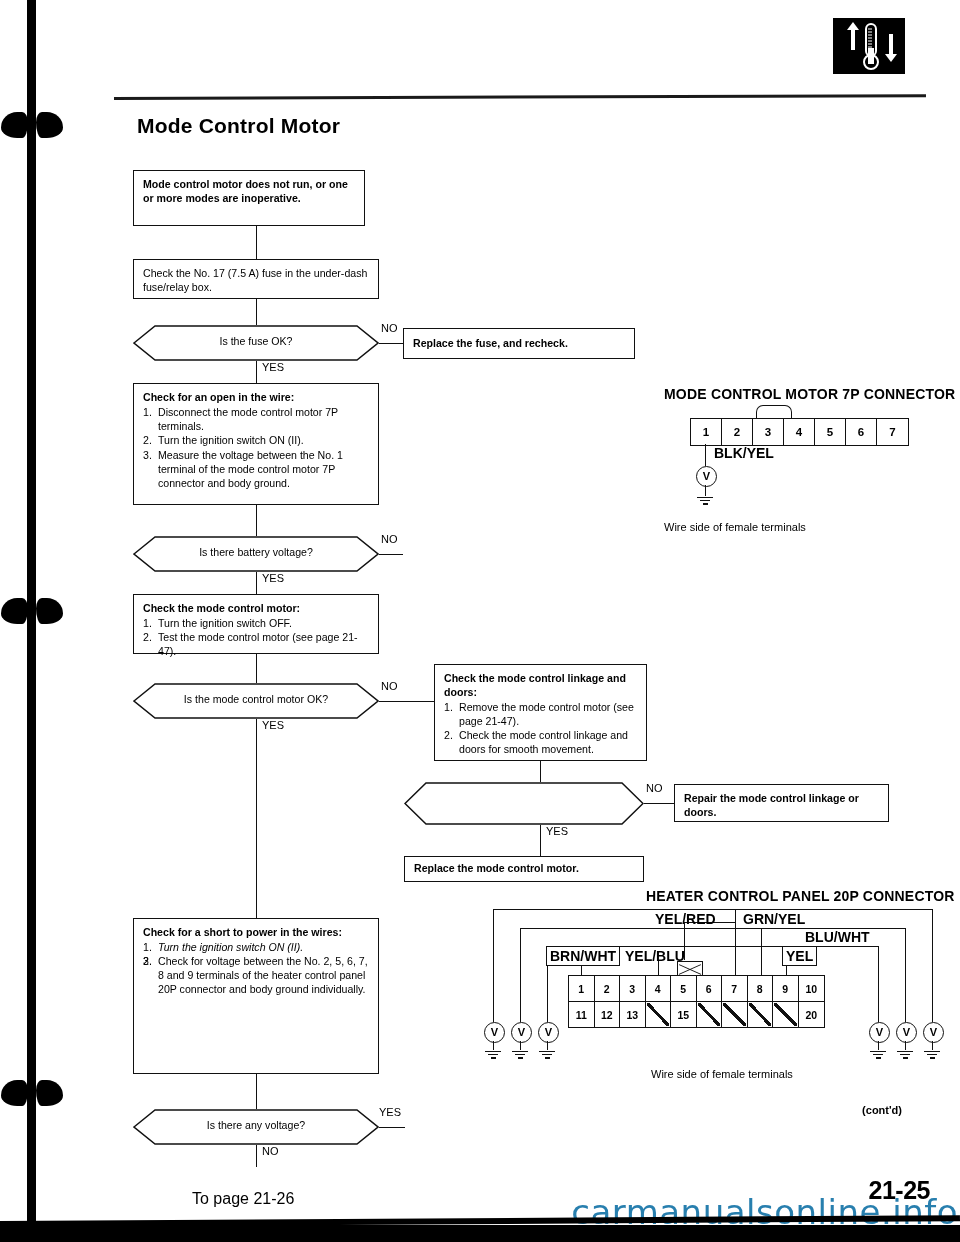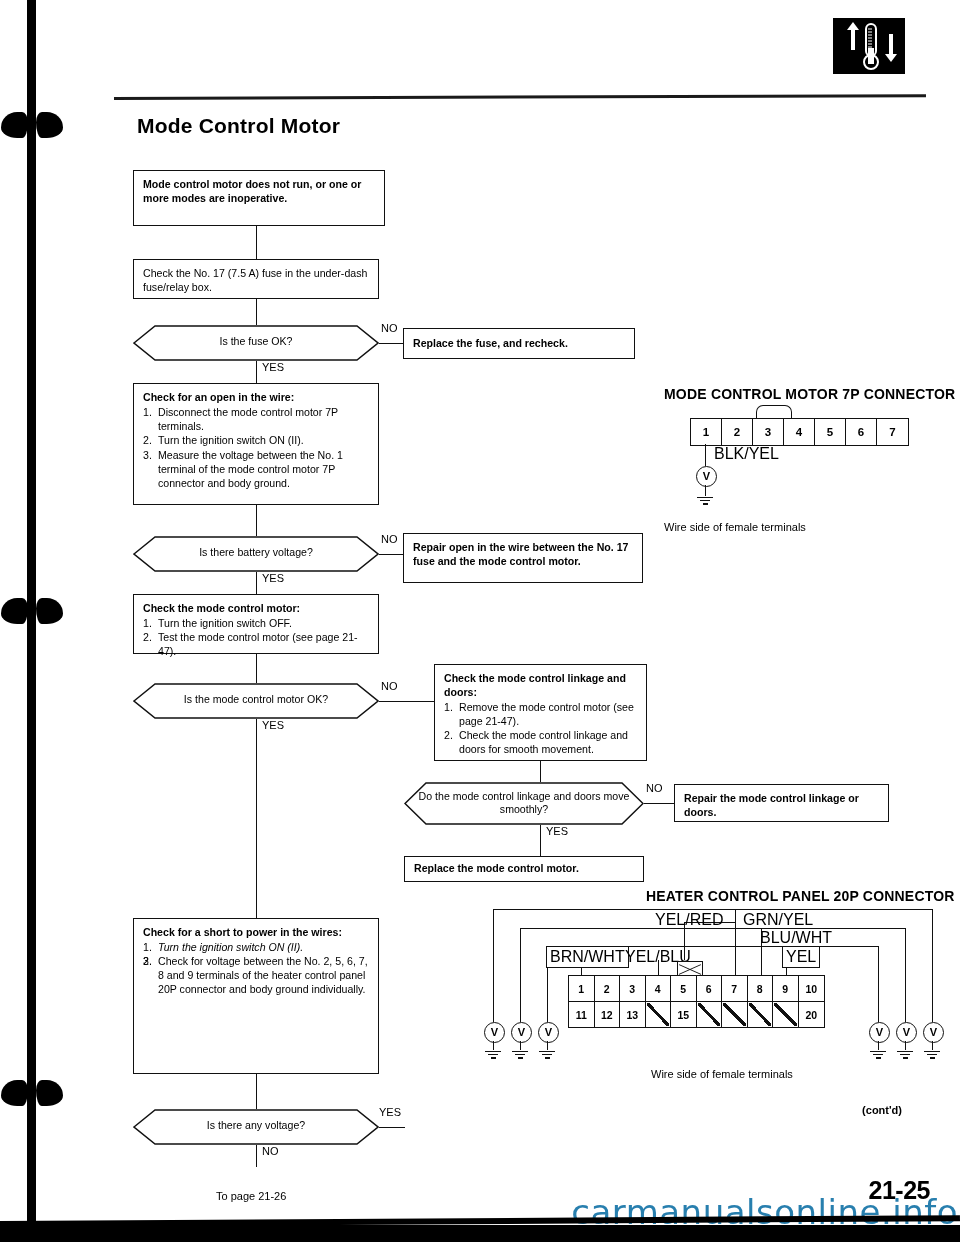--- a/index.html
+++ b/index.html
@@ -66,42 +66,42 @@
   .grid20{position:absolute;border:1.6px solid #111;box-sizing:border-box;background:#fff;}
   .grid20 .row{display:flex;}
   .grid20 .row:first-child{border-bottom:1.6px solid #111;}
   .grid20 .c{width:25.5px;height:25px;border-right:1.6px solid #111;box-sizing:border-box;
         display:flex;align-items:center;justify-content:center;font-size:10.5px;font-weight:bold;
         position:relative;}
   .grid20 .c:last-child{border-right:none;}
   .grid20 .c.slash:after{content:"";position:absolute;left:1px;top:1px;right:1px;bottom:1px;
         background:linear-gradient(to top right,transparent 45%,#111 45%,#111 55%,transparent 55%);}
 
-  .wlabel{position:absolute;font-size:16px;font-weight:normal;background:#fff;
+  .wlabel{position:absolute;font-size:14px;font-weight:bold;background:#fff;
         border:1.5px solid #111;padding:1px 3px;box-sizing:border-box;white-space:nowrap;}
   .wlabel.nb{border:none;background:transparent;}
 
   .vmeter{position:absolute;width:19px;height:19px;border:1.6px solid #111;border-radius:50%;
      background:#fff;font-size:11px;font-weight:bold;display:flex;align-items:center;
      justify-content:center;line-height:1;}
   .gnd{position:absolute;width:16px;}
   .gnd i{display:block;background:#111;height:1.6px;margin:1.6px auto;}
   .gnd i:nth-child(1){width:16px;}
   .gnd i:nth-child(2){width:10px;}
   .gnd i:nth-child(3){width:5px;}
 
   .tab{position:absolute;border:1.6px solid #111;border-bottom:none;background:#fff;
       border-radius:7px 7px 0 0;}
   .xbox{position:absolute;border:1.5px solid #111;background:#fff;}
   .xbox:before,.xbox:after{content:"";position:absolute;left:0;top:50%;width:100%;height:1.4px;
       background:#111;transform-origin:center;}
   .xbox:before{transform:rotate(24deg);}
   .xbox:after{transform:rotate(-24deg);}
 
-  .to-page{position:absolute;font-size:11px;margin-left:24px;}
+  .to-page{position:absolute;font-size:16px;}
 </style>
 </head>
 <body>
 
 <div id="page">
 
   <div class="bind-bar"></div>
   <div class="bind-mark" style="left:1px;top:110px;"></div>
   <div class="bind-mark" style="left:1px;top:596px;"></div>
   <div class="bind-mark" style="left:1px;top:1078px;"></div>
@@ -121,21 +121,21 @@
         <line x1="35" y1="23" x2="39" y2="23"></line>
           <line x1="35" y1="26" x2="39" y2="26"></line>
         <line x1="35" y1="29" x2="39" y2="29"></line>
       </g>
     </svg>
   </div>
 
   <div class="hdr-rule"></div>
   <div class="page-title">Mode Control Motor</div>
 
-  <div class="box b" style="left:133px;top:170px;width:252px;height:56px;">Mode control motor does not run, or one or more modes are inoperative.</div>
+  <div class="box b" style="left:133px;top:170px;width:232px;height:56px;">Mode control motor does not run, or one or more modes are inoperative.</div>
   <div class="ln v" style="left:256px;top:226px;height:33px;"></div>
 
   <div class="box" style="left:133px;top:259px;width:246px;height:40px;">Check the No. 17 (7.5 A) fuse in the under-dash fuse/relay box.</div>
   <div class="ln v" style="left:256px;top:299px;height:26px;"></div>
 
   <div class="dia" style="left:133px;top:325px;width:246px;height:53px;">
     <svg width="246" height="36" viewBox="0 0 246 36">
       <polygon points="1,18 22,1 224,1 245,18 224,35 22,35" fill="#fff" stroke="#111" stroke-width="1.5"></polygon>
     </svg>
     <div class="tx" style="top:10px;">Is the fuse OK?</div>
@@ -161,21 +161,20 @@
     <svg width="246" height="36" viewBox="0 0 246 36">
       <polygon points="1,18 22,1 224,1 245,18 224,35 22,35" fill="#fff" stroke="#111" stroke-width="1.5"></polygon>
     </svg>
     <div class="tx" style="top:10px;">Is there battery voltage?</div>
   </div>
   <div class="ln h" style="left:379px;top:554px;width:24px;"></div>
   <div class="yn" style="left:381px;top:533px;">NO</div>
   <div class="yn" style="left:262px;top:572px;">YES</div>
   <div class="ln v" style="left:256px;top:572px;height:22px;"></div>
 
-  <div class="box b" style="left:403px;top:533px;width:240px;height:50px;">Repair open in the wire between the No. 17 fuse and the mode control motor.</div>
 
   <div class="box" style="left:133px;top:594px;width:246px;height:60px;">
     <span class="hd">Check the mode control motor:</span>
     <ol>
       <li><span class="n">1.</span><span>Turn the ignition switch OFF.</span></li>
       <li><span class="n">2.</span><span class="just">Test the mode control motor (see page 21-47).</span></li>
     </ol>
   </div>
   <div class="ln v" style="left:256px;top:654px;height:29px;"></div>
 
@@ -197,21 +196,20 @@
       <li><span class="n">1.</span><span class="just">Remove the mode control motor (see page 21-47).</span></li>
       <li><span class="n">2.</span><span class="just">Check the mode control linkage and doors for smooth movement.</span></li>
     </ol>
   </div>
   <div class="ln v" style="left:540px;top:761px;height:21px;"></div>
 
   <div class="dia" style="left:404px;top:782px;width:240px;height:43px;">
     <svg width="240" height="43" viewBox="0 0 240 43">
       <polygon points="1,21.5 22,1 218,1 239,21.5 218,42 22,42" fill="#fff" stroke="#111" stroke-width="1.5"></polygon>
     </svg>
-    <div class="tx" style="top:8px;">Do the mode control linkage and doors move smoothly?</div>
   </div>
   <div class="ln h" style="left:644px;top:803px;width:30px;"></div>
   <div class="yn" style="left:646px;top:782px;">NO</div>
   <div class="yn" style="left:546px;top:825px;">YES</div>
   <div class="ln v" style="left:540px;top:825px;height:31px;"></div>
 
   <div class="box b" style="left:404px;top:856px;width:240px;height:26px;display:flex;align-items:center;">Replace the mode control motor.</div>
 
   <div class="box b" style="left:674px;top:784px;width:215px;height:38px;">Repair the mode control linkage or doors.</div>
 
@@ -285,21 +283,21 @@
   <div class="ln v" style="left:735px;top:909px;height:67px;"></div>
   <div class="ln v" style="left:761px;top:928px;height:48px;"></div>
   <div class="ln v" style="left:786px;top:946px;height:30px;"></div>
 
   <div class="ln h" style="left:684px;top:922px;width:51px;"></div>
 
   <div class="wlabel" style="left:546px;top:946px;">BRN/WHT</div>
   <div class="wlabel nb" style="left:622px;top:947px;">YEL/BLU</div>
   <div class="wlabel nb" style="left:652px;top:910px;">YEL/RED</div>
   <div class="wlabel nb" style="left:740px;top:910px;">GRN/YEL</div>
-  <div class="wlabel nb" style="left:757px;top:928px;">BLU/WHT</div>
+  <div class="wlabel nb" style="left:802px;top:928px;">BLU/WHT</div>
   <div class="wlabel" style="left:782px;top:946px;">YEL</div>
 
   <div class="xbox" style="left:677px;top:961px;width:24px;height:14px;"></div>
 
   <div class="grid20" style="left:568px;top:975px;">
     <div class="row">
       <div class="c">1</div>
       <div class="c">2</div>
       <div class="c">3</div>
       <div class="c">4</div>

